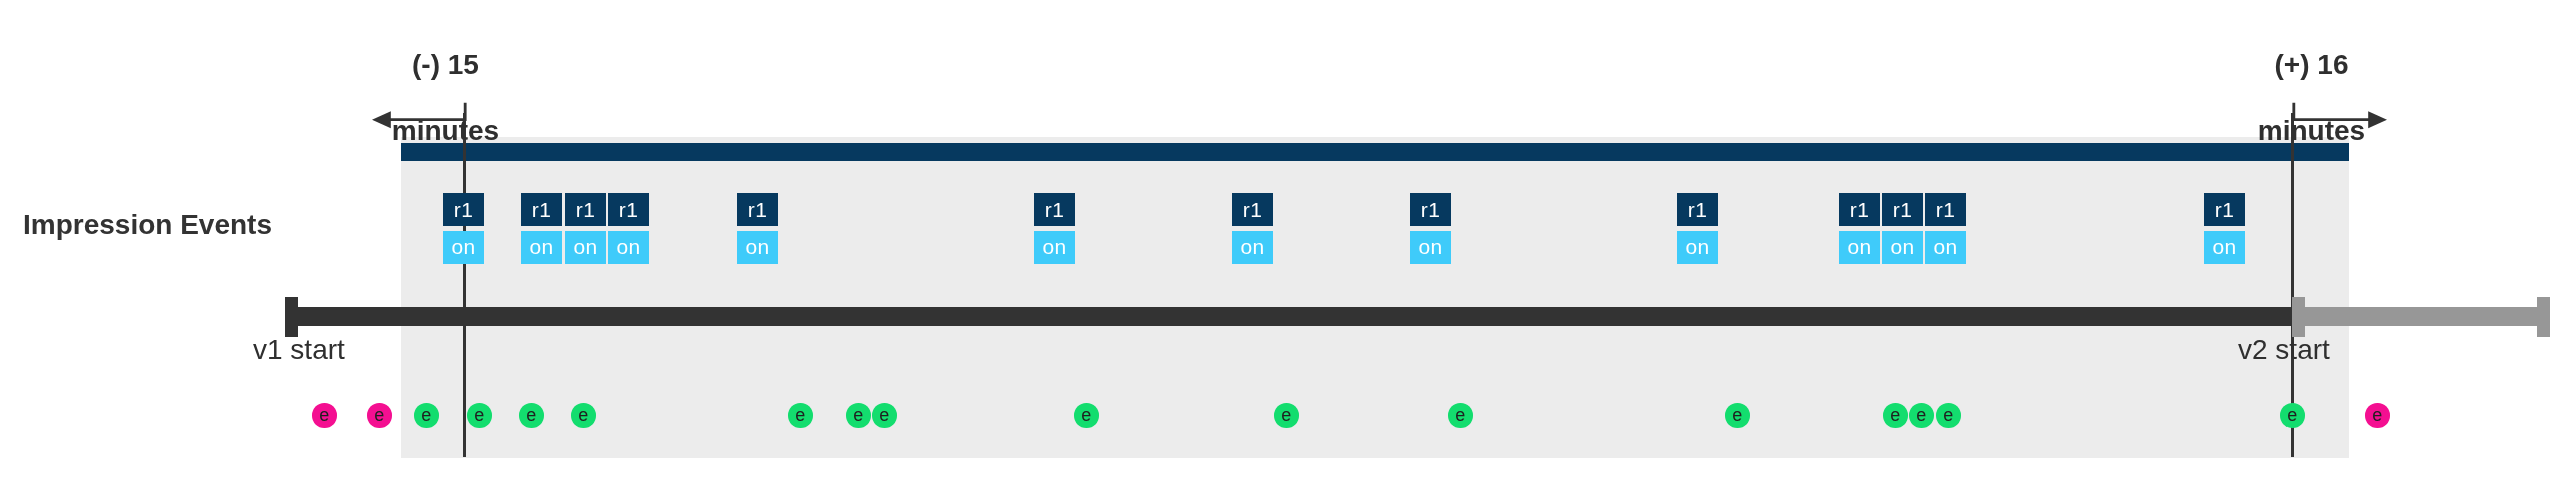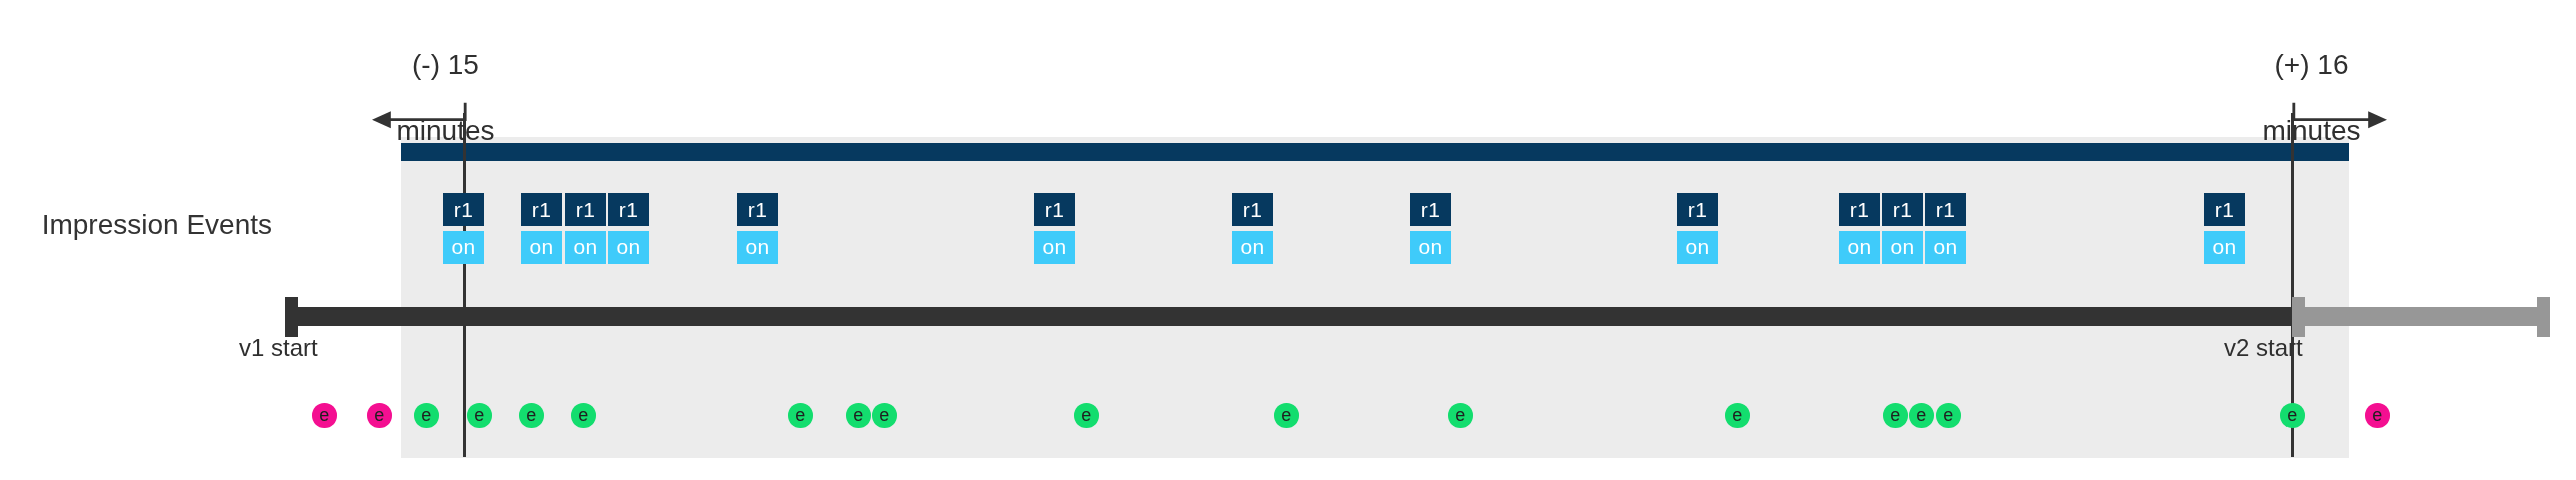--- a/index.html
+++ b/index.html
@@ -30,31 +30,31 @@
     background:#333333;
   }
 
   
   .annot{
     position:absolute;
     text-align:center;
     color:#2f2f2f;
     font-size:28px;
     line-height:33px;
-    font-weight:400;
+    font-weight:700;
     white-space:pre-line;
   }
   .arrow-svg{position:absolute;}
 
   
   .row-label{
     position:absolute;
     color:#333333;
     font-size:28px;
-    font-weight:400;
+    font-weight:700;
     white-space:nowrap;
     text-align:right;
   }
 
   
   .badge-col{
     position:absolute;
     display:flex;
     flex-direction:column;
     gap:4.7px;
@@ -73,23 +73,24 @@
   
   .vbar{position:absolute;height:19px;}
   .vbar.v1{background:#333333;}
   .vbar.v2{background:#979797;}
   .vcap{position:absolute;width:13.2px;height:40px;}
   .vcap.v1{background:#333333;}
   .vcap.v2{background:#979797;}
   .vstart-label{
     position:absolute;
     color:#2f2f2f;
-    font-size:24px;
+    font-size:28px;
     font-weight:400;
     white-space:nowrap;
+    margin-left:14px;
   }
 
   
   .dot{
     position:absolute;
     width:24.5px;height:24.5px;
     border-radius:50%;
     display:flex;align-items:center;justify-content:center;
     font-size:18px;
     color:#1f1f1f;

